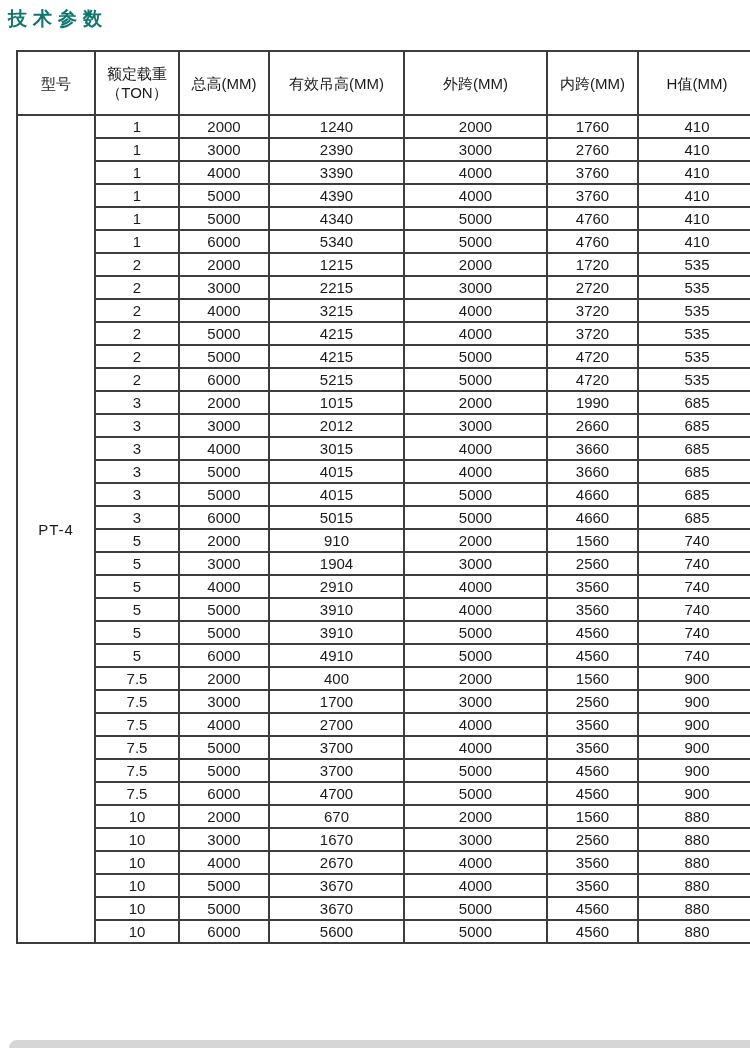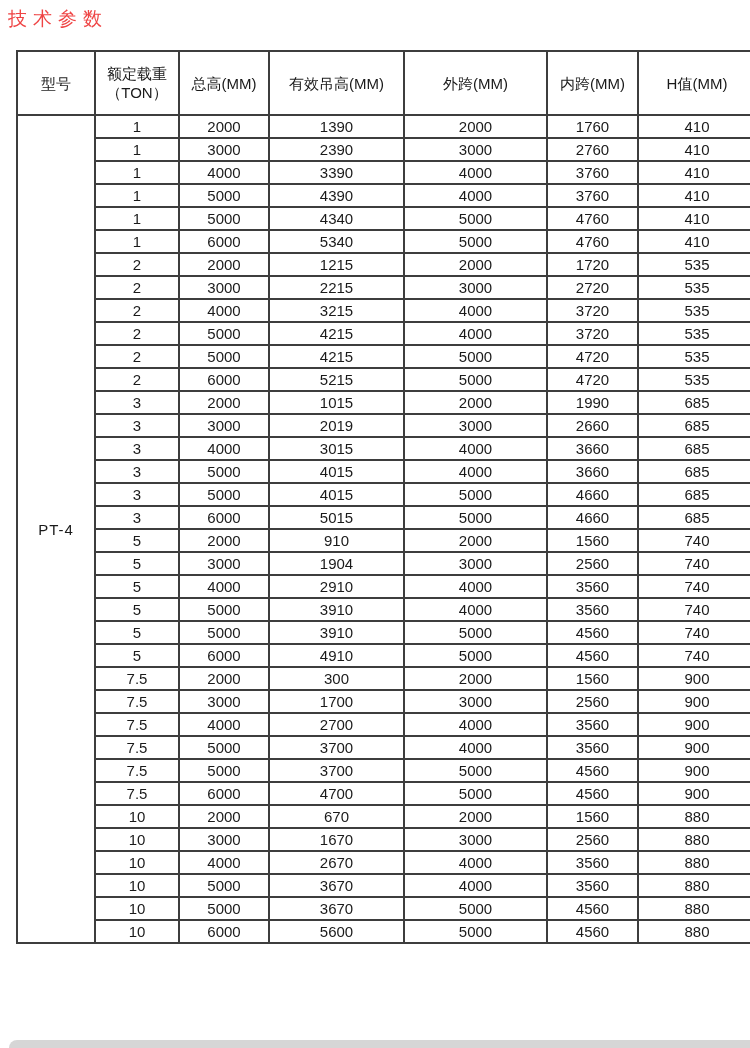--- a/index.html
+++ b/index.html
@@ -8,23 +8,23 @@
     width: 750px; height: 1048px;
     position: relative;
     overflow: hidden;
     font-family: "Liberation Sans", sans-serif;
     color: #1a1a1a;
   }
   .page-title {
     position: absolute;
     left: 8px; top: 6px;
     font-size: 19px;
-    font-weight: 400;
+    font-weight: 700;
     letter-spacing: 6px;
-    color: #ef4444;
+    color: #0f766e;
   }
   table.spec-table {
     position: absolute;
     left: 16px; top: 50px;
     width: 739px;
     border-collapse: collapse;
     table-layout: fixed;
   }
   .spec-table th, .spec-table td {
     border: 2px solid #3d3d3d;
@@ -97,21 +97,21 @@
       <th>
         <span>H值(MM)</span>
       </th>
     </tr>
   </thead>
   <tbody id="table-body">
       <tr>
         <td rowspan="36" class="model-cell">PT-4</td>
         <td>1</td>
         <td>2000</td>
-        <td>1390</td>
+        <td>1240</td>
         <td>2000</td>
         <td>1760</td>
         <td>410</td>
       </tr>
       <tr>
         <td>1</td>
         <td>3000</td>
         <td>2390</td>
         <td>3000</td>
         <td>2760</td>
@@ -201,21 +201,21 @@
         <td>3</td>
         <td>2000</td>
         <td>1015</td>
         <td>2000</td>
         <td>1990</td>
         <td>685</td>
       </tr>
       <tr>
         <td>3</td>
         <td>3000</td>
-        <td>2019</td>
+        <td>2012</td>
         <td>3000</td>
         <td>2660</td>
         <td>685</td>
       </tr>
       <tr>
         <td>3</td>
         <td>4000</td>
         <td>3015</td>
         <td>4000</td>
         <td>3660</td>
@@ -289,21 +289,21 @@
         <td>5</td>
         <td>6000</td>
         <td>4910</td>
         <td>5000</td>
         <td>4560</td>
         <td>740</td>
       </tr>
       <tr>
         <td>7.5</td>
         <td>2000</td>
-        <td>300</td>
+        <td>400</td>
         <td>2000</td>
         <td>1560</td>
         <td>900</td>
       </tr>
       <tr>
         <td>7.5</td>
         <td>3000</td>
         <td>1700</td>
         <td>3000</td>
         <td>2560</td>

